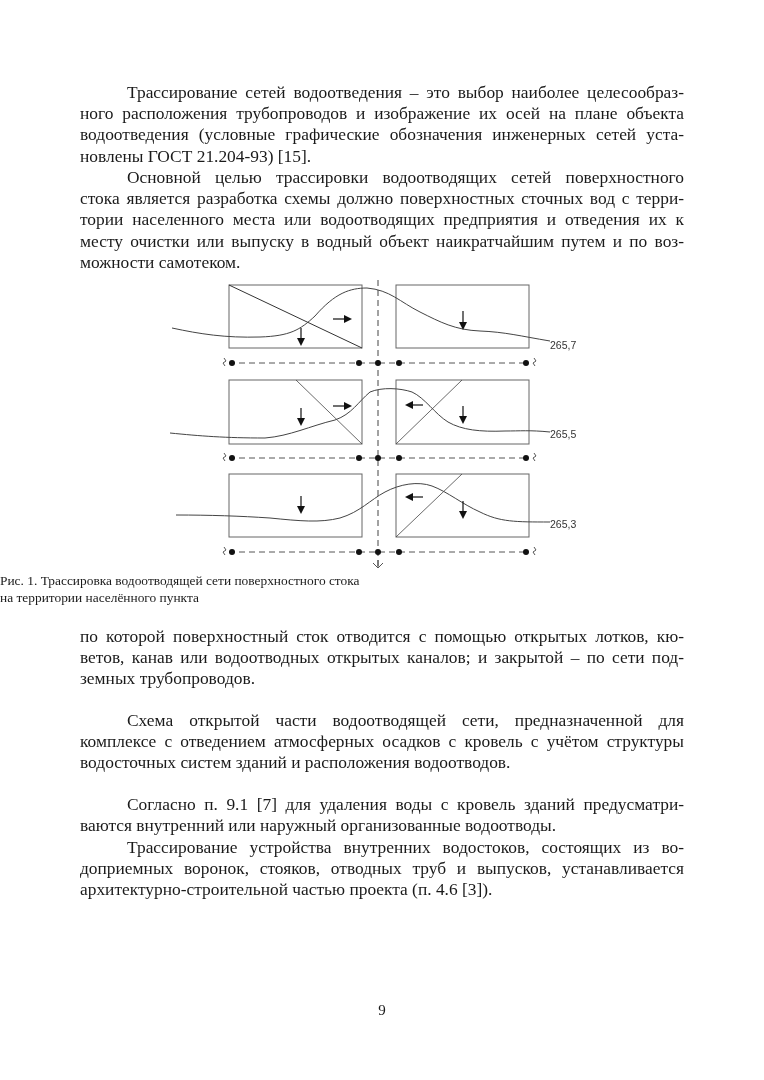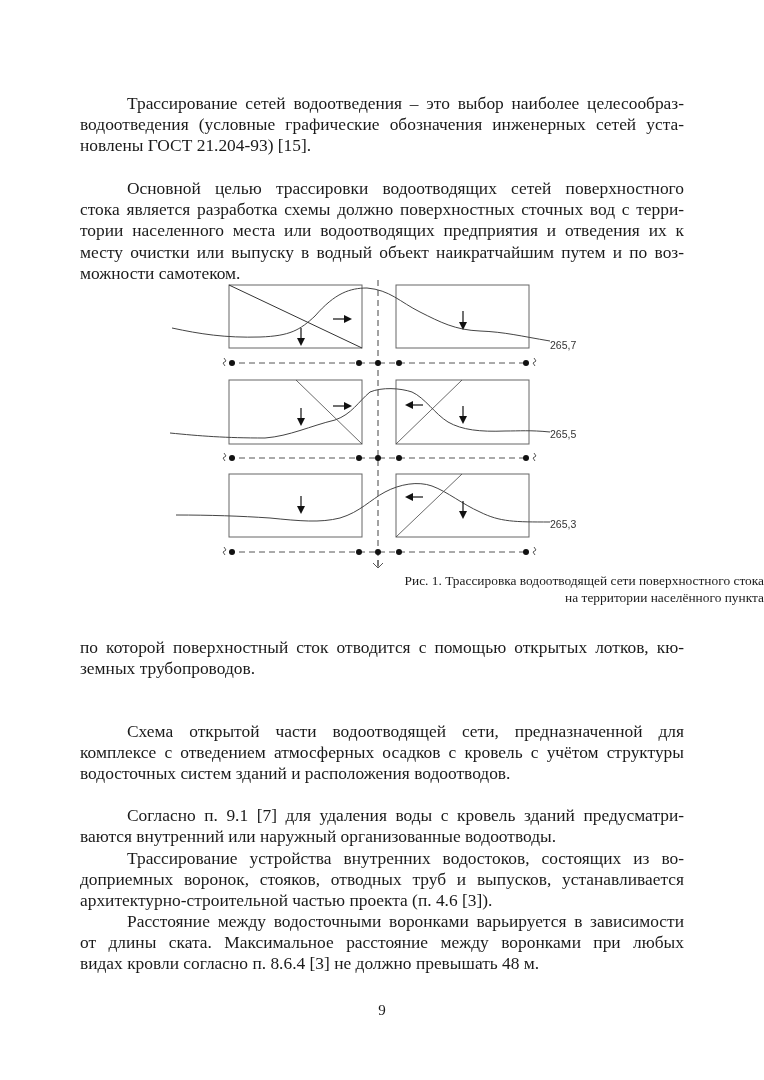--- a/index.html
+++ b/index.html
@@ -5,35 +5,36 @@
     html, body { margin: 0; padding: 0; background: #ffffff; }
     body { width: 764px; height: 1080px; position: relative; overflow: hidden; }
     .page {
       position: absolute; left: 0; top: 0; width: 764px; height: 1080px;
       font-family: "Liberation Serif", "DejaVu Serif", serif;
       color: #1a1a1a; font-size: 17.4px; line-height: 21.2px;
     }
     .line { display: block; text-align: justify; text-align-last: justify; white-space: nowrap; }
     .line.last { text-align-last: left; }
     .line.ind { padding-left: 47px; }
-    .block { position: absolute; left: 80px; width: 604px; margin-top: 11px; }
+    .block { position: absolute; left: 80px; width: 604px; }
     .caption {
-      position: absolute; left: 0; width: 764px; text-align: right;
+      position: absolute; left: 0; width: 764px; text-align: left;
       font-size: 13.4px; line-height: 17px; top: 572px;
     }
     .page-num { position: absolute; top: 1000px; left: 0; width: 764px; text-align: center; font-size: 15px; }
     svg text { font-family: "Liberation Sans", "DejaVu Sans", sans-serif; }
   </style>
 </head>
 <body>
 
 <div class="page">
 
   <div class="block" style="top:82px;">
     <span class="line ind">Трассирование сетей водоотведения – это выбор наиболее целесообраз-</span>
+    <span class="line">ного расположения трубопроводов и изображение их осей на плане объекта</span>
     <span class="line">водоотведения (условные графические обозначения инженерных сетей уста-</span>
     <span class="line last">новлены ГОСТ 21.204-93) [15].</span>
   </div>
 
   <div class="block" style="top:167px;">
     <span class="line ind">Основной целью трассировки водоотводящих сетей поверхностного</span>
     <span class="line">стока является разработка схемы должно поверхностных сточных вод с терри-</span>
     <span class="line">тории населенного места или водоотводящих предприятия и отведения их к</span>
     <span class="line">месту очистки или выпуску в водный объект наикратчайшим путем и по воз-</span>
     <span class="line last">можности самотеком.</span>
@@ -118,40 +119,36 @@
     </g>
   </svg>
 
   <div class="caption">
     <div>Рис. 1. Трассировка водоотводящей сети поверхностного стока</div>
     <div>на территории населённого пункта</div>
   </div>
 
   <div class="block" style="top:626px;">
     <span class="line">по которой поверхностный сток отводится с помощью открытых лотков, кю-</span>
+    <span class="line">ветов, канав или водоотводных открытых каналов; и закрытой – по сети под-</span>
     <span class="line last">земных трубопроводов.</span>
   </div>
 
   <div class="block" style="top:710px;">
     <span class="line ind">Схема открытой части водоотводящей сети, предназначенной для</span>
     <span class="line">комплексе с отведением атмосферных осадков с кровель с учётом структуры</span>
     <span class="line last">водосточных систем зданий и расположения водоотводов.</span>
   </div>
 
   <div class="block" style="top:794px;">
     <span class="line ind">Согласно п. 9.1 [7] для удаления воды с кровель зданий предусматри-</span>
     <span class="line last">ваются внутренний или наружный организованные водоотводы.</span>
   </div>
 
   <div class="block" style="top:837px;">
     <span class="line ind">Трассирование устройства внутренних водостоков, состоящих из во-</span>
     <span class="line">доприемных воронок, стояков, отводных труб и выпусков, устанавливается</span>
     <span class="line last">архитектурно-строительной частью проекта (п. 4.6 [3]).</span>
   </div>
 
-  <div class="block" style="top:900px;">
-    <span class="line ind">Расстояние между водосточными воронками варьируется в зависимости</span>
-    <span class="line">от длины ската. Максимальное расстояние между воронками при любых</span>
-    <span class="line last">видах кровли согласно п. 8.6.4 [3] не должно превышать 48 м.</span>
-  </div>
 
   <div class="page-num">9</div>
 </div>
 
 </body></html>

